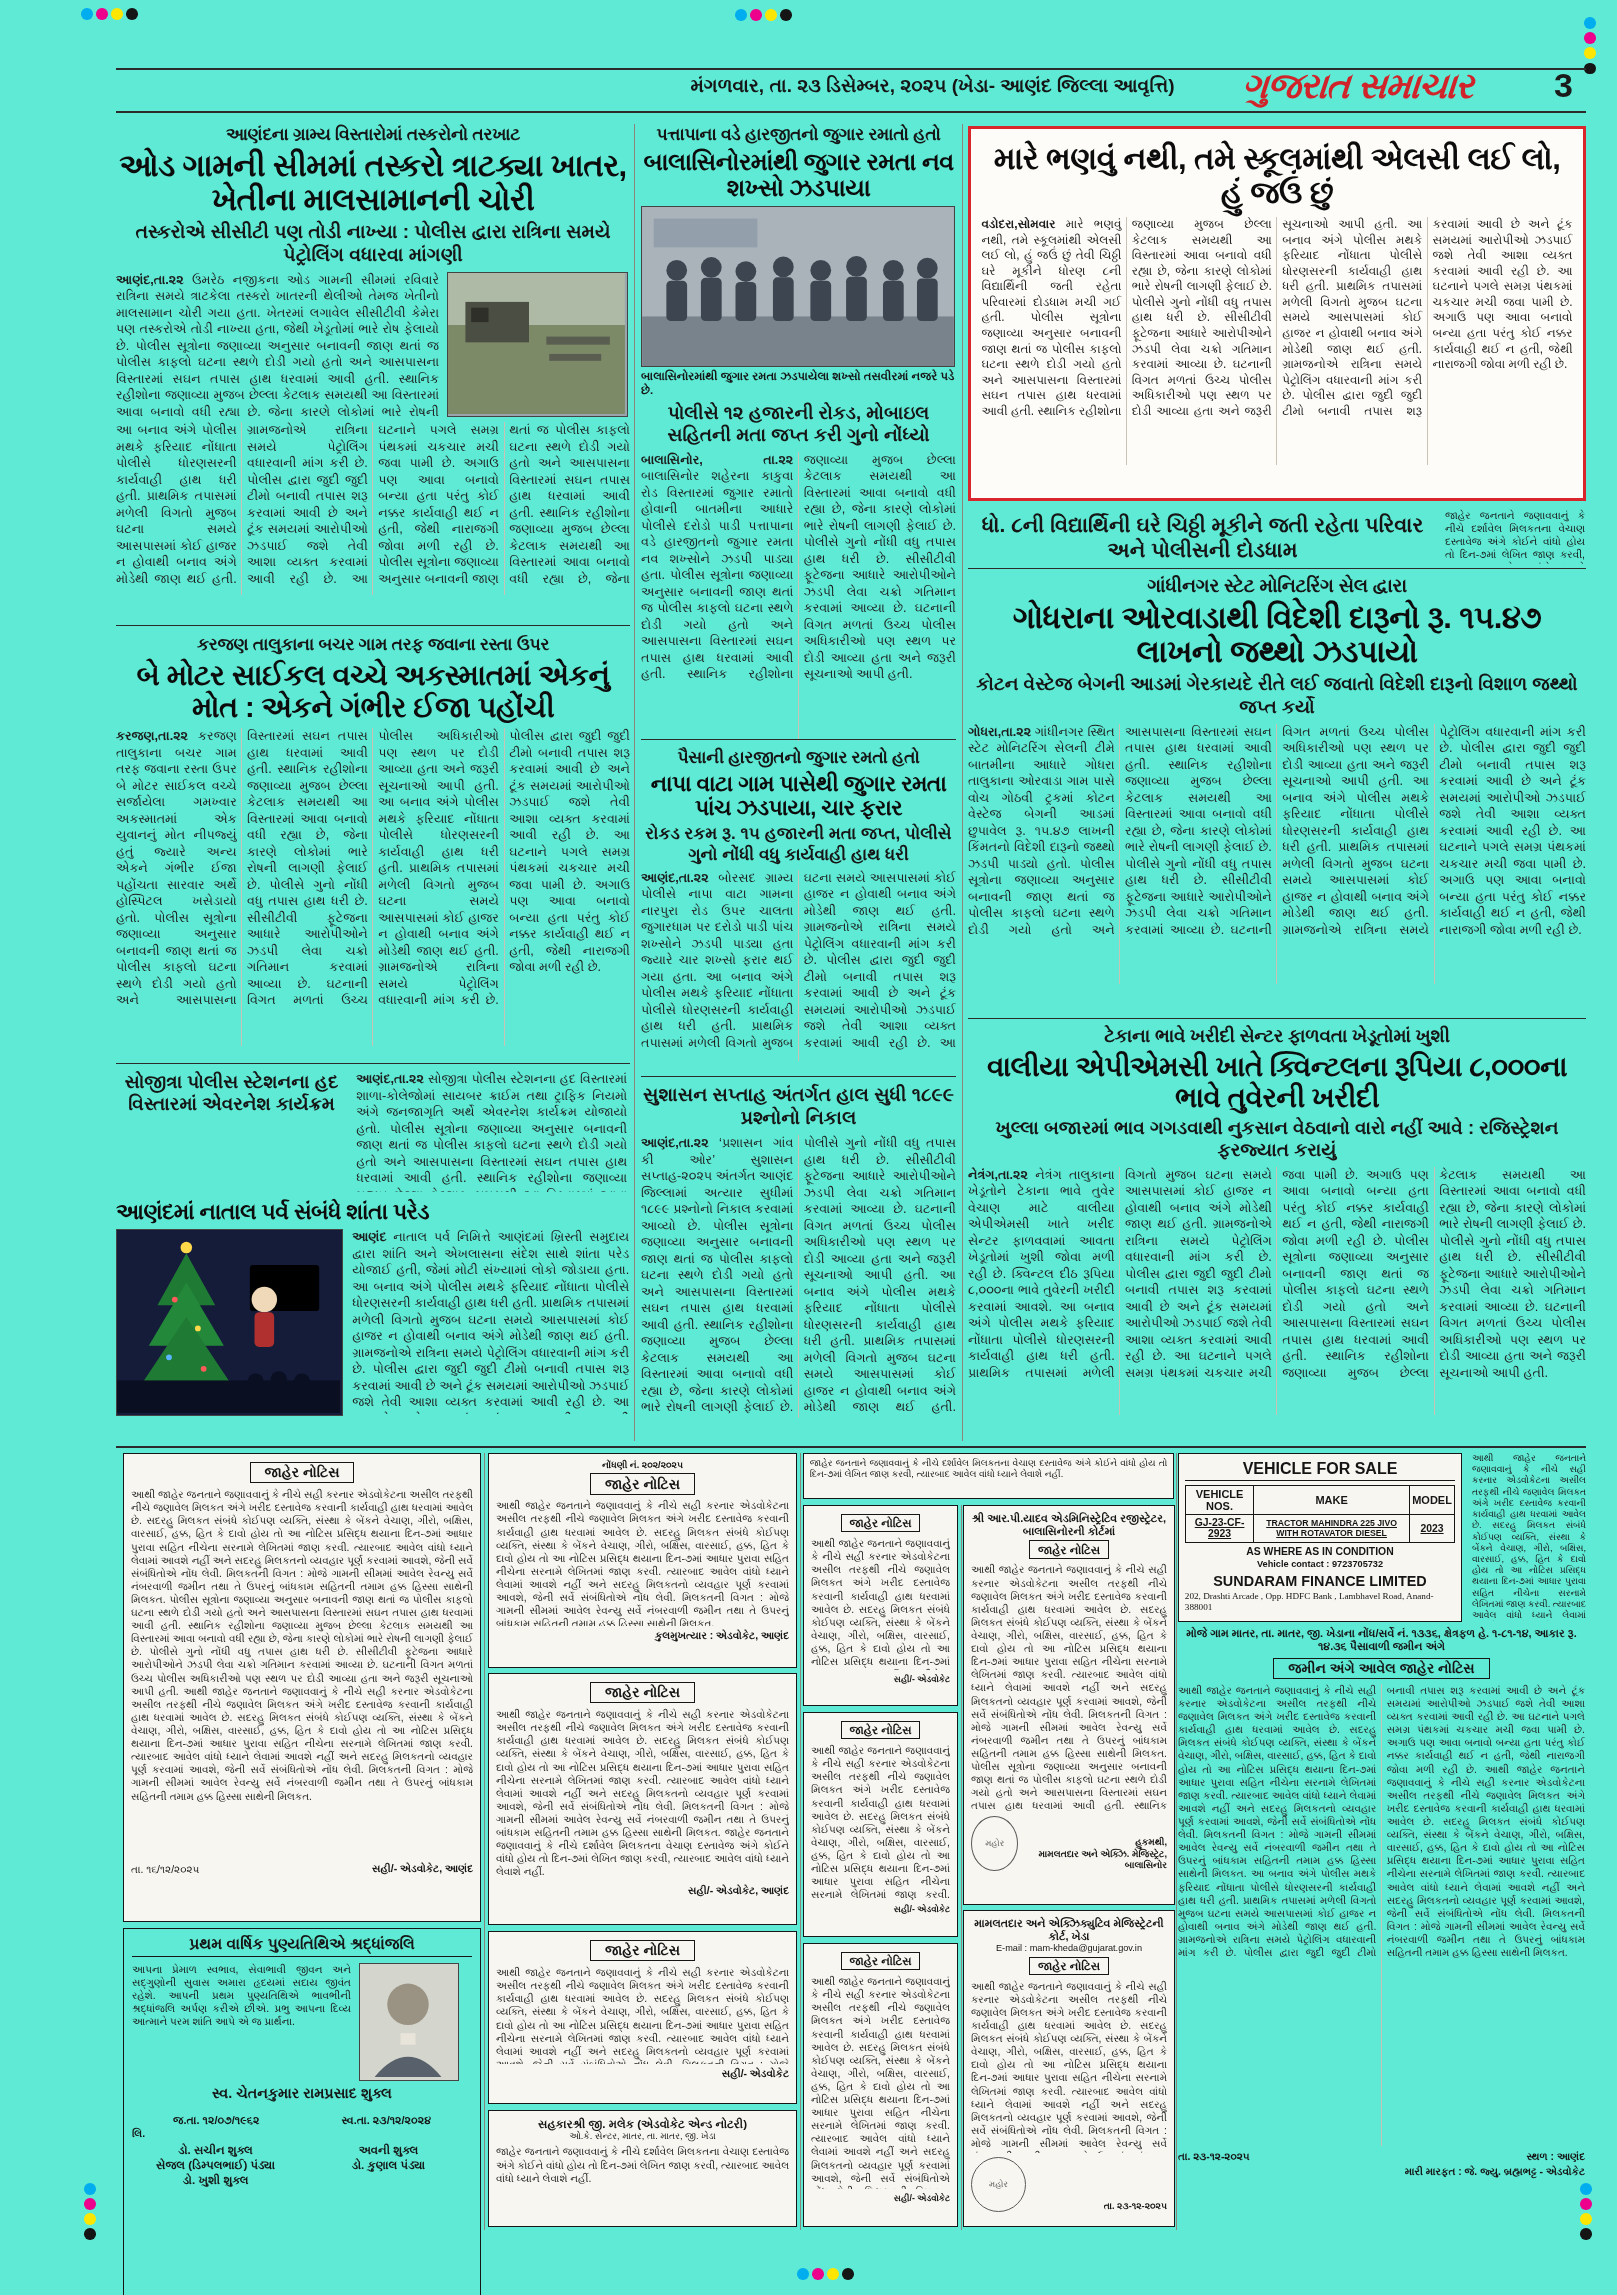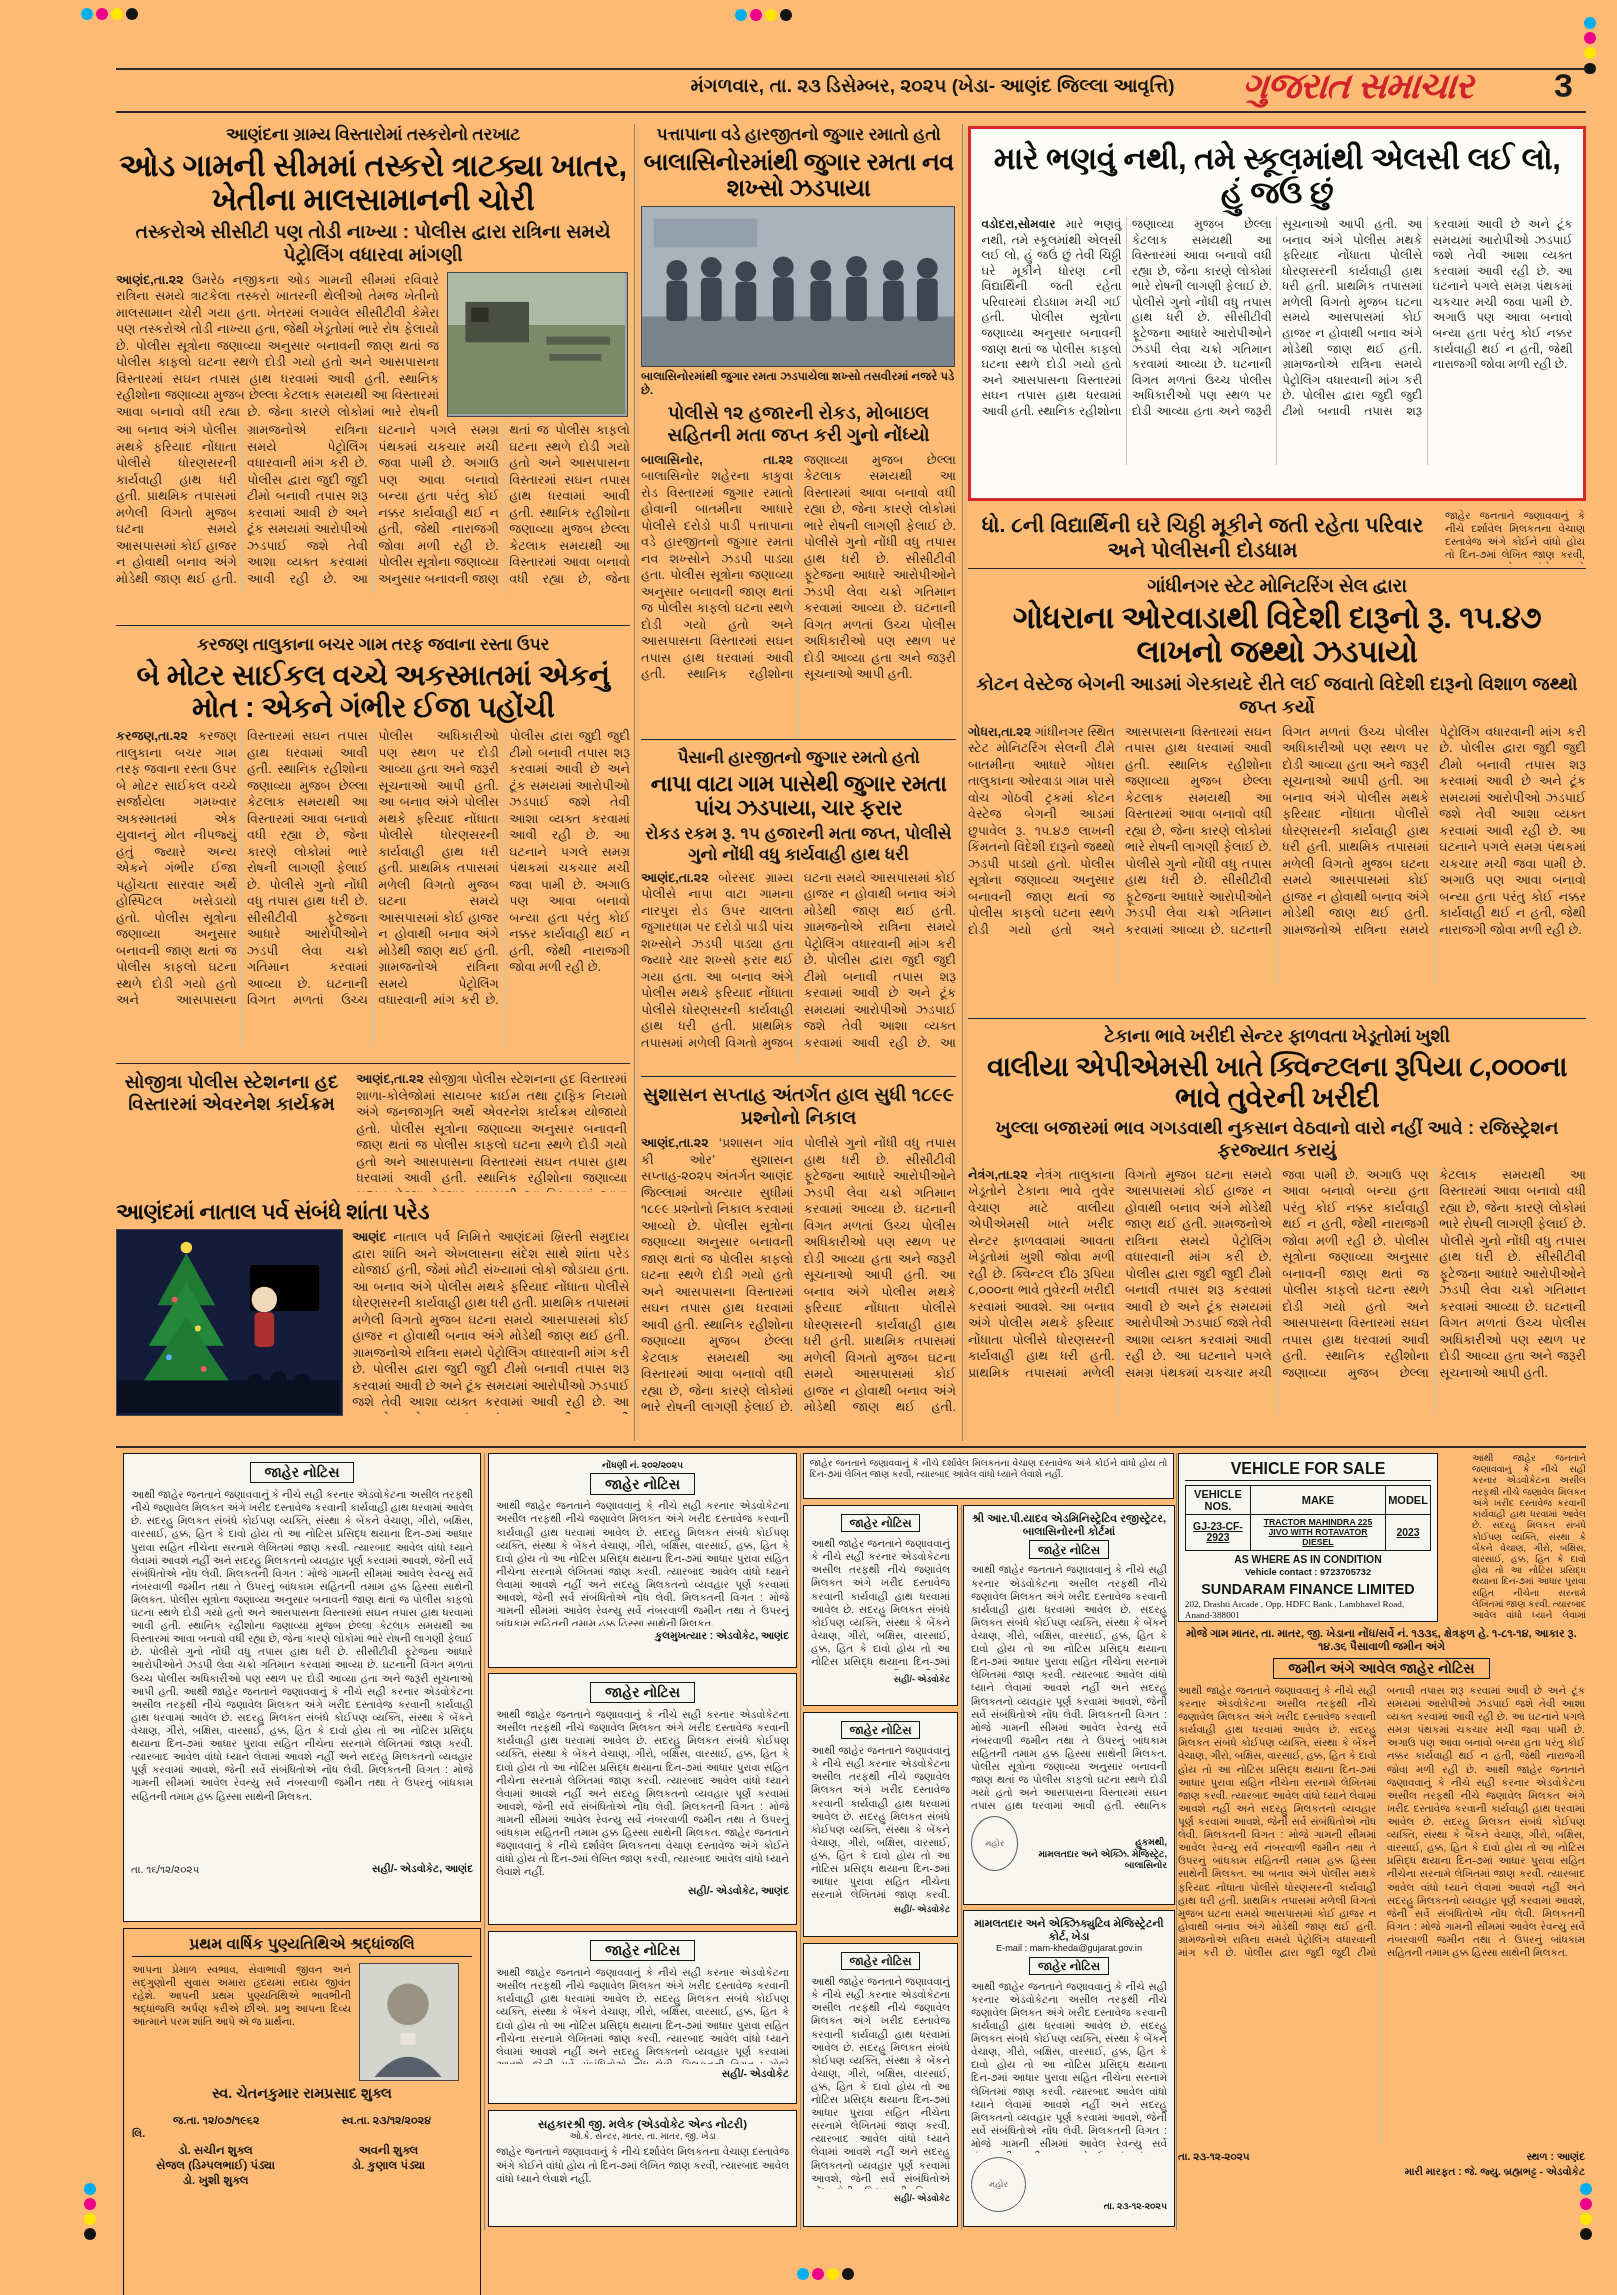--- a/index.html
+++ b/index.html
@@ -1,16 +1,16 @@
 <!DOCTYPE html>
 <html style="font-size:9.2px"><head>
 <meta charset="utf-8">
 <style>
   html,body{margin:0;padding:0;background:#888;}
-  .page{position:relative;width:1617px;height:2295px;background:#fdba74;color:#151515;
+  .page{position:relative;width:1617px;height:2295px;background:#5eead4;color:#151515;
         font-family:"Liberation Sans","DejaVu Sans",sans-serif;overflow:hidden;}
   .abs{position:absolute;}
   .hrule{position:absolute;height:1.7px;background:#2b2b2b;}
   .vrule{position:absolute;width:1.2px;background:#8b867c;}
   .kicker{font-weight:bold;text-align:center;font-size:17.3px;letter-spacing:-0.3px;}
   .headline{font-weight:800;line-height:1.12;text-align:center;margin:3.5px 0;color:#0c0c0c;letter-spacing:-0.6px;}
   .subhead{font-weight:bold;text-align:center;line-height:1.2;}
   .dateline{font-weight:bold;}
   .body{font-size:12.7px;line-height:1.3;text-align:justify;color:#1c1c1c;}
   .small{font-size:10.4px;line-height:1.25;}
@@ -346,21 +346,21 @@
     <div class="boldband" style="font-size:11px;">મામલતદાર અને એક્ઝિક્યુટિવ મેજિસ્ટ્રેટની કોર્ટ, ખેડા</div>
     <div class="tiny" style="text-align:center;">E-mail : mam-kheda@gujarat.gov.in</div>
     <div class="notice-title-wrap"><span class="notice-title" style="font-size:11.6px;padding:1.2px 8px;">જાહેર નોટિસ</span></div>
     <p class="notice-body tiny clip" style="height:173px;margin:0;">આથી જાહેર જનતાને જણાવવાનું કે નીચે સહી કરનાર એડવોકેટના અસીલ તરફથી નીચે જણાવેલ મિલકત અંગે ખરીદ દસ્તાવેજ કરવાની કાર્યવાહી હાથ ધરવામાં આવેલ છે. સદરહુ મિલકત સંબંધે કોઈપણ વ્યક્તિ, સંસ્થા કે બેંકને વેચાણ, ગીરો, બક્ષિસ, વારસાઈ, હક્ક, હિત કે દાવો હોય તો આ નોટિસ પ્રસિદ્ધ થયાના દિન-૭માં આધાર પુરાવા સહિત નીચેના સરનામે લેખિતમાં જાણ કરવી. ત્યારબાદ આવેલ વાંધો ધ્યાને લેવામાં આવશે નહીં અને સદરહુ મિલકતનો વ્યવહાર પૂર્ણ કરવામાં આવશે, જેની સર્વે સંબંધિતોએ નોંધ લેવી. મિલકતની વિગત : મોજે ગામની સીમમાં આવેલ રેવન્યુ સર્વે નંબરવાળી જમીન તથા તે ઉપરનું બાંધકામ સહિતની તમામ હક્ક હિસ્સા સાથેની મિલકત.</p>
     <div style="display:flex;align-items:flex-end;justify-content:space-between;margin-top:4.6px;">
       <div class="stamp">મહોર</div>
       <div class="tiny" style="font-weight:bold;">તા. ૨૩-૧૨-૨૦૨૫</div>
     </div>
   </section>
 
-  <section class="abs noticebox" style="left:1178px;top:1453px;width:260px;height:169px;padding:4.6px 5.8px;">
+  <section class="abs noticebox" style="left:1178px;top:1453px;width:284px;height:169px;padding:4.6px 5.8px;">
     <div class="boldband" style="font-size:16px;border-bottom:1.2px solid #161616;padding-bottom:2.3px;">VEHICLE FOR SALE</div>
     <table class="vt" style="margin-top:3.5px;">
       <tbody>
           <tr>
         <th>VEHICLE NOS.</th>
         <th>MAKE</th>
         <th>MODEL</th>
       </tr>
       <tr>
         <td>GJ-23-CF-2923</td>

